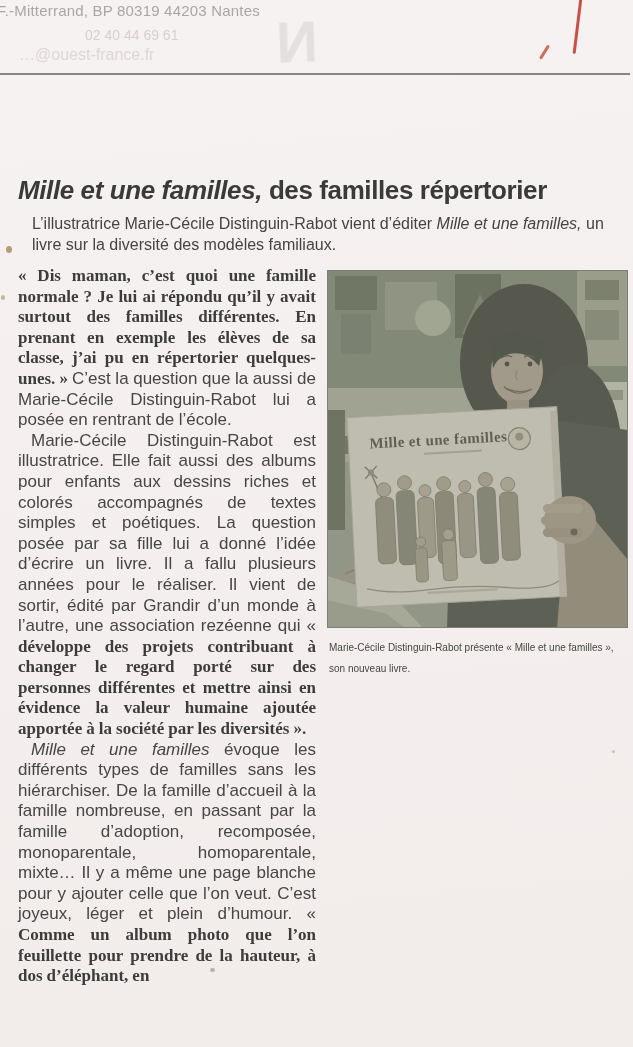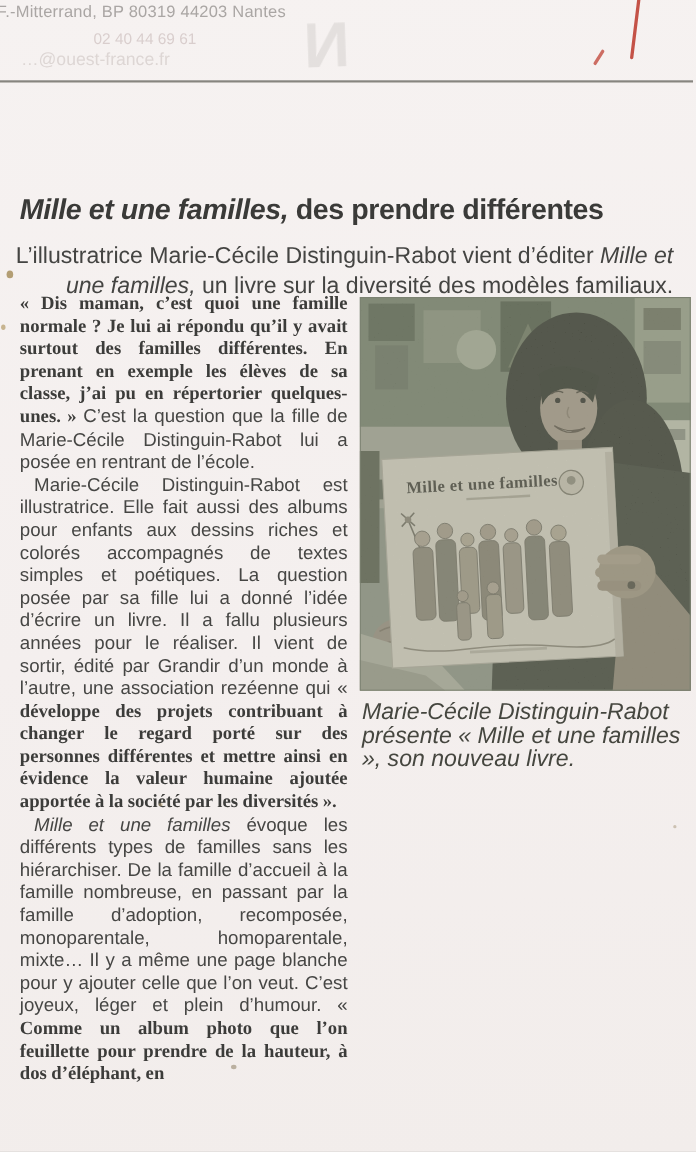--- a/index.html
+++ b/index.html
@@ -31,39 +31,39 @@
     background:#c6564a; border-radius:2px; transform:rotate(32deg); opacity:.85;
   }
   .rule{position:absolute; left:0; top:73px; width:630px; height:1.5px; background:#87857f;}
   
   .headline{
     position:absolute; left:18px; top:158px; width:606px; white-space:nowrap;
     font-size:26px; font-weight:700; color:#3a3a38; letter-spacing:-0.4px;
   }
   .headline .hl-it{font-style:italic;}
   .standfirst{
-    position:absolute; left:12px; top:198px; width:600px;
-    font-size:21px; line-height:1.3; color:#444442;text-align:right;
+    position:absolute; left:32px; top:198px; width:600px;
+    font-size:16px; line-height:1.3; color:#444442;
   }
   
   .col-left{position:absolute; left:18px; top:266px; width:298px;}
   .col-right{position:absolute; left:330px; top:721px; width:299px;}
   .body-p{
     margin:0; font-size:17px; line-height:20.6px; text-align:justify;
     color:#464644; hyphens:auto; -webkit-hyphens:auto; word-spacing:-0.2px;
   }
   .body-p + .body-p{text-indent:13px;}
   .rb{font-weight:700; color:#3c3c3a;font-family:Liberation Serif, serif;}
   .ri{font-style:italic;}
   
   .photo-block{position:absolute; left:327px; top:270px; width:301px;}
   .photo-frame{width:301px; height:358px; display:block;}
   .caption{
-    margin:9px 0 0 2px; width:290px; font-size:21px; line-height:21px;
-    font-style:italic; color:#45463f;
+    margin:9px 0 0 2px; width:290px; font-size:10px; line-height:21px;
+    color:#45463f;
   }
   
   .speck{position:absolute; border-radius:50%;}
   .sp1{left:6px;  top:246px; width:6px; height:7px; background:#a38a55; opacity:.8;}
   .sp2{left:1px;  top:295px; width:4px; height:5px; background:#b49a66; opacity:.7;}
   .sp3{left:612px; top:750px; width:3px; height:3px; background:#b3a48a; opacity:.6;}
   .sp4{left:210px; top:968px; width:5px; height:4px; background:#8d7d62; opacity:.55;}
   .sp5{left:144px; top:730px; width:4px; height:3px; background:#c3ad80; opacity:.5;}
 </style>
 </head>
@@ -75,26 +75,26 @@
     <div class="remnant-l1">F.-Mitterrand, BP 80319 44203 Nantes</div>
     <div class="remnant-l2">02 40 44 69 61</div>
     <div class="remnant-l3">…@ouest-france.fr</div>
   </div>
   <div class="watermark-n">N</div>
 
   <div class="pen-stroke"></div>
   <div class="pen-tick"></div>
   <div class="rule"></div>
 
-  <h1 class="headline"><span class="hl-it">Mille et une familles,</span><span> des prendre différentes</span></h1>
+  <h1 class="headline"><span class="hl-it">Mille et une familles,</span><span> des familles répertorier</span></h1>
 
   <p class="standfirst"><span>L’illustratrice Marie-Cécile Distinguin-Rabot vient d’éditer </span><span class="ri">Mille et une familles,</span><span> un livre sur la diversité des modèles familiaux.</span></p>
 
   <div class="col-left">
-      <p class="body-p"><span class="rb">« Dis maman, c’est quoi une famille normale ? Je lui ai répondu qu’il y avait surtout des familles différentes. En prenant en exemple les élèves de sa classe, j’ai pu en répertorier quelques-unes. » </span><span>C’est la question que la fille de Marie-Cécile Distinguin-Rabot lui a posée en rentrant de l’école.</span></p>
+      <p class="body-p"><span class="rb">« Dis maman, c’est quoi une famille normale ? Je lui ai répondu qu’il y avait surtout des familles différentes. En prenant en exemple les élèves de sa classe, j’ai pu en répertorier quelques-unes. » </span><span>C’est la question que la aussi de Marie-Cécile Distinguin-Rabot lui a posée en rentrant de l’école.</span></p>
       <p class="body-p"><span>Marie-Cécile Distinguin-Rabot est illustratrice. Elle fait aussi des albums pour enfants aux dessins riches et colorés accompagnés de textes simples et poétiques. La question posée par sa fille lui a donné l’idée d’écrire un livre. Il a fallu plusieurs années pour le réaliser. Il vient de sortir, édité par Grandir d’un monde à l’autre, une association rezéenne qui « </span><span class="rb">développe des projets contribuant à changer le regard porté sur des personnes différentes et mettre ainsi en évidence la valeur humaine ajoutée apportée à la société par les diversités ».</span></p>
       <p class="body-p"><span class="ri">Mille et une familles</span><span> évoque les différents types de familles sans les hiérarchiser. De la famille d’accueil à la famille nombreuse, en passant par la famille d’adoption, recomposée, monoparentale, homoparentale, mixte… Il y a même une page blanche pour y ajouter celle que l’on veut. C’est joyeux, léger et plein d’humour. « </span><span class="rb">Comme un album photo que l’on feuillette pour prendre de la hauteur, à dos d’éléphant, en</span></p>
     </div>
 
   <div class="photo-block">
     <svg class="photo-frame" viewBox="0 0 301 358">
       <defs>
         <filter id="grain" x="0" y="0" width="100%" height="100%">
           <feTurbulence type="fractalNoise" baseFrequency="0.75" numOctaves="2" stitchTiles="stitch" result="n"></feTurbulence>
           <feColorMatrix in="n" type="matrix" values="0 0 0 0 0.35  0 0 0 0 0.36  0 0 0 0 0.30  0.9 0.9 0.9 0 0"></feColorMatrix>

